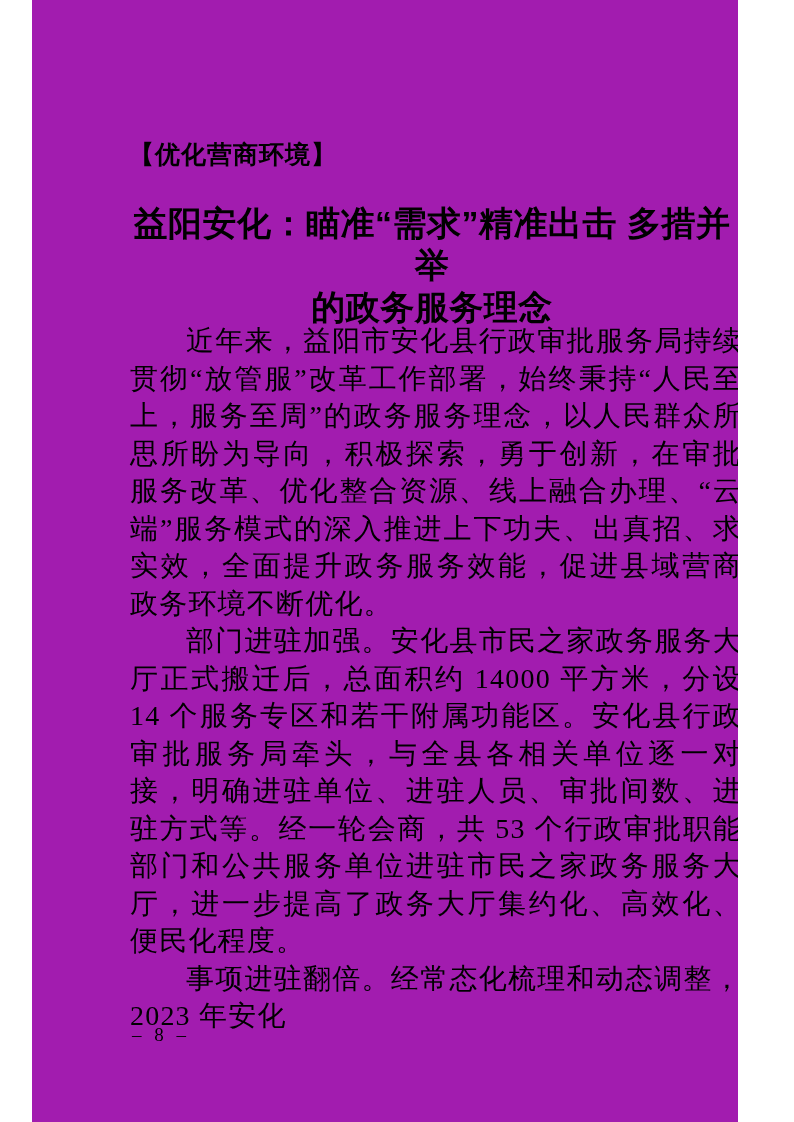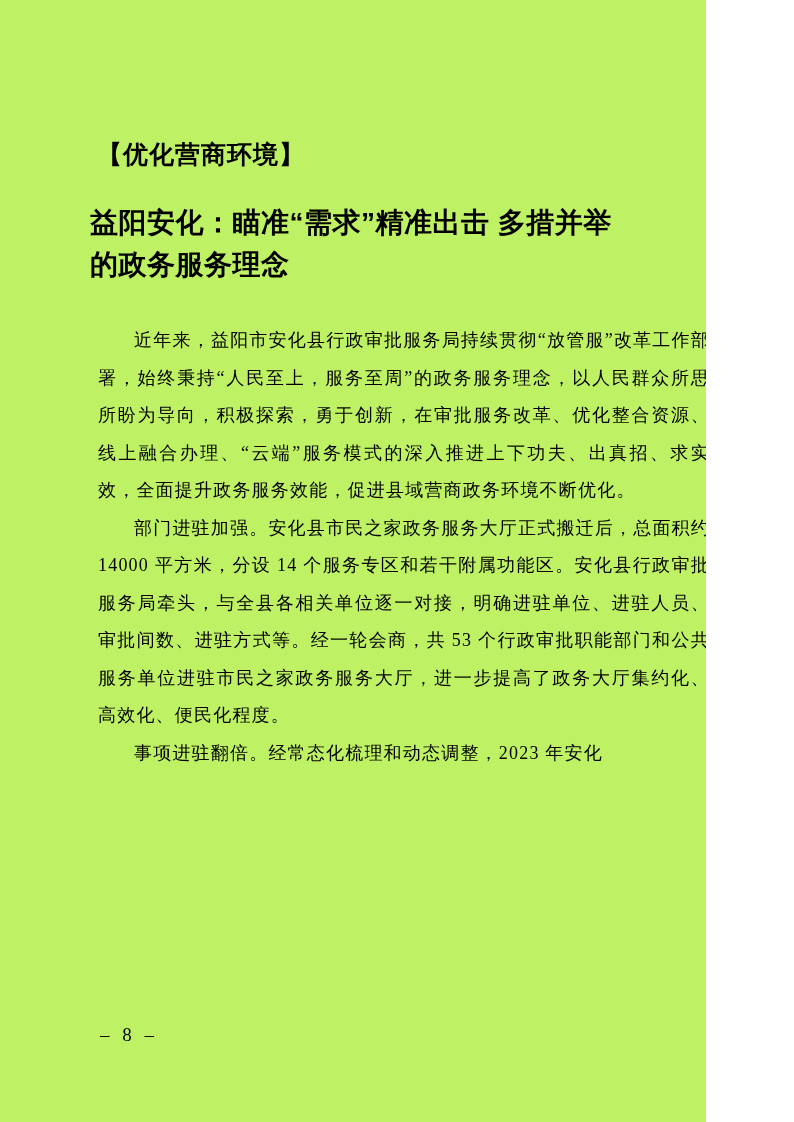--- a/index.html
+++ b/index.html
@@ -4,54 +4,55 @@
 <style>
   html, body {
     margin: 0;
     padding: 0;
     background: #ffffff;
   }
   .page {
     position: relative;
     width: 706px;
     height: 1122px;
-    background: #bef264;
+    background: #a21caf;
     color: #000000;
     overflow: hidden;
     font-family: "Liberation Serif", "DejaVu Serif", serif;
+    margin-left: 32px;
   }
   .section-header {
     position: absolute;
     left: 97px;
     top: 138px;
     font-family: "Liberation Sans", "DejaVu Sans", sans-serif;
     font-weight: 700;
     font-size: 25px;
     line-height: 32px;
     letter-spacing: 1px;
     white-space: nowrap;
   }
   .doc-title {
     position: absolute;
     left: 90px;
     top: 202px;
     width: 620px;
-    text-align: left;
+    text-align: center;
     font-family: "Liberation Sans", "DejaVu Sans", sans-serif;
     font-weight: 700;
-    font-size: 28px;
+    font-size: 34px;
     line-height: 42px;
     letter-spacing: 0.5px;
   }
   .doc-body {
     position: absolute;
     left: 98px;
     top: 322px;
     width: 612px;
-    font-size: 18px;
+    font-size: 28px;
     line-height: 37.5px;
     letter-spacing: 1.2px;
     text-align: justify;
   }
   .doc-body p {
     margin: 0;
     padding: 0;
     text-indent: 2em;
   }
   .doc-body p.subtitle {

